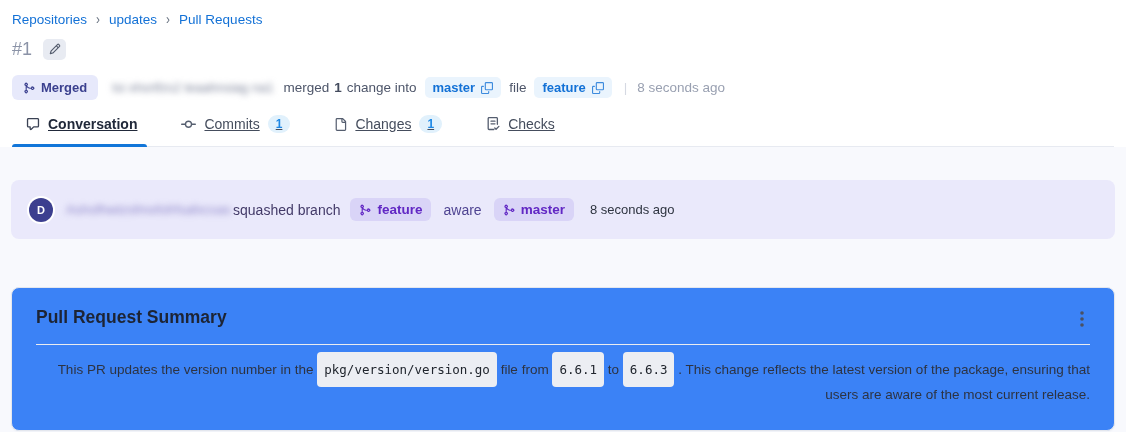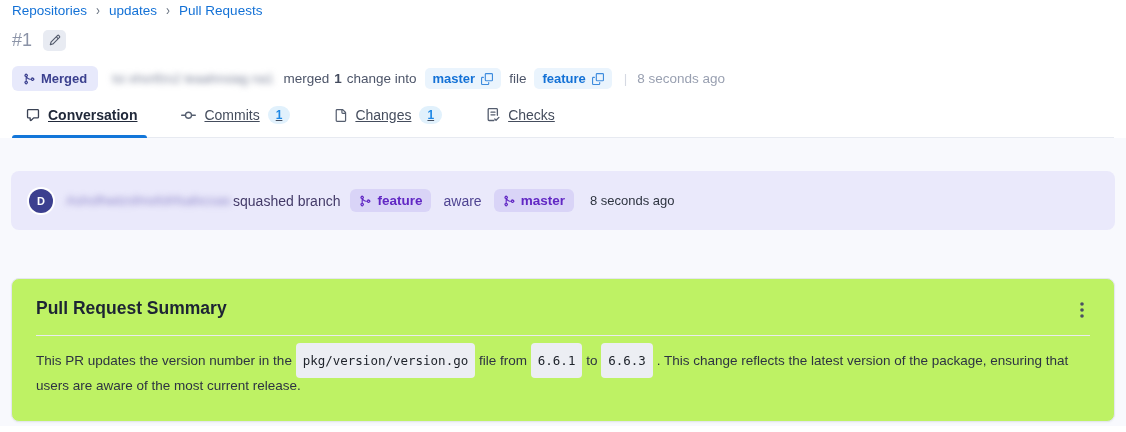--- a/index.html
+++ b/index.html
@@ -1,19 +1,19 @@
 <!DOCTYPE html>
 <html><head>
 <meta charset="utf-8">
 <style>
   * { margin:0; padding:0; box-sizing:border-box; }
   html,body { width:1126px; height:432px; overflow:hidden; background:#fff;
     font-family:"Liberation Sans", sans-serif; -webkit-font-smoothing:antialiased; }
 
-  .top { padding:1px 12px 0; background:#fff; }
+  .top { padding:10px 12px 0; background:#fff; }
 
   
   .crumbs { display:flex; align-items:center; gap:9px; font-size:13.5px; height:18px; }
   .crumb { color:#1371d6; cursor:pointer; }
   .crumb-sep { color:#66707f; font-size:12px; transform:scaleY(1.2); }
 
   
   .title-row { display:flex; align-items:center; gap:11px; margin-top:8px; height:26px; }
   .pr-title { font-size:20px; font-weight:bold; color:#1c2230; letter-spacing:.1px; }
   .pr-number { font-size:18px; color:#8b93a7; }
@@ -58,22 +58,22 @@
   .banner-action { color:#433a68; font-size:14px; margin-right:10px; }
   .purple-chip { display:inline-flex; align-items:center; gap:6px; background:#d9d4f7; color:#6127c4;
     font-weight:bold; font-size:13.5px; padding:4px 9px; border-radius:6px; cursor:pointer; }
   .into-word { color:#4f4492; font-size:14px; margin:0 12px; }
   .banner-time { color:#2e3440; font-size:13px; margin-left:16px; }
   .banner-btns { margin-left:auto; display:flex; gap:15px; }
   .ghost-btn { height:33px; padding:0 17px; background:#fff; border:1.5px solid #1273dd; color:#1273dd;
     border-radius:8px; font-size:14px; font-weight:bold; font-family:inherit; cursor:pointer; }
 
   
-  .card { margin-top:48px; background:#bef264; border:1px solid #e4e7ee; border-radius:8px;
-    box-shadow:0 1px 2px rgba(30,40,70,.04); }
+  .card { margin-top:48px; background:#3b82f6; border:1px solid #e4e7ee; border-radius:8px;
+    box-shadow:0 1px 2px rgba(30,40,70,.04);text-align:right; }
   .card-head { display:flex; align-items:flex-start; justify-content:space-between; padding:19px 18px 0 24px; }
   .card-title { font-size:17.5px; font-weight:bold; color:#1d2434; }
   .kebab-btn { background:none; border:none; color:#4a5162; cursor:pointer; padding:2px 6px; line-height:0; }
   .card-divider { border-bottom:1px solid #e9ebf0; margin:13px 24px 0; }
   .card-body { padding:13px 24px 22px; font-size:13.5px; color:#2d3342; line-height:1.85; }
   .code-chip { font-family:"DejaVu Sans Mono", monospace; font-size:12.5px; background:#eceef3;
     color:#20252d; padding:10px 7px; border-radius:4px; white-space:nowrap; }
 </style>
 </head>
 <body>

